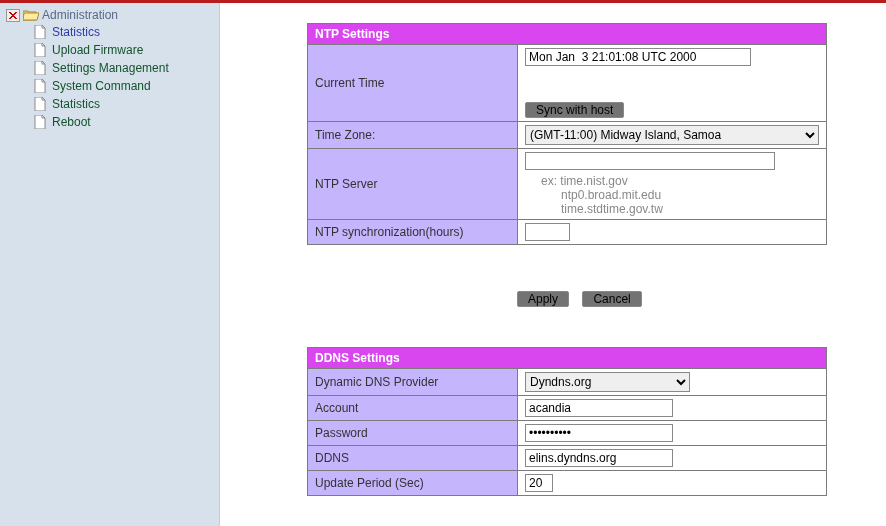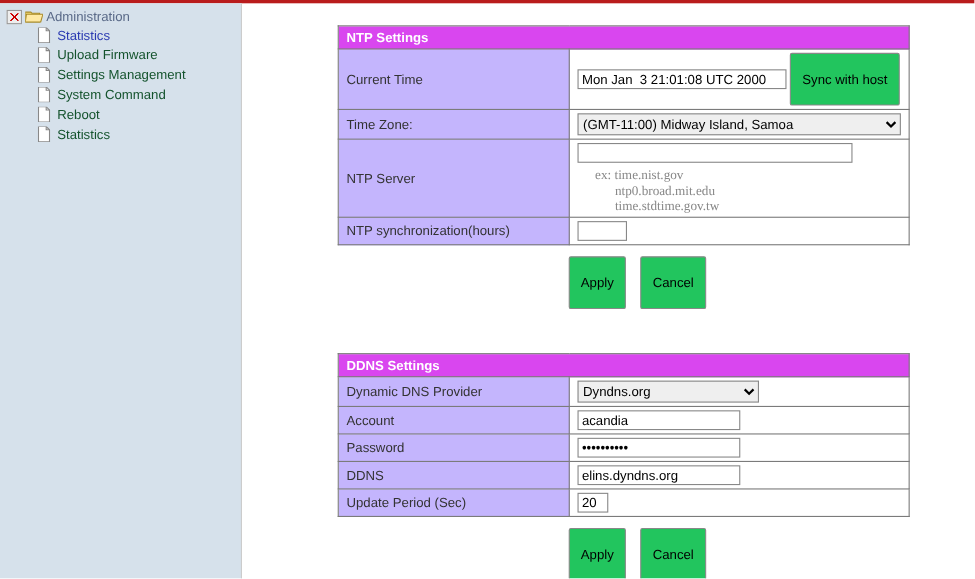--- a/index.html
+++ b/index.html
@@ -100,35 +100,35 @@
   }
   .panel td.val {
     border: 1px solid #7b7b7b;
     padding: 3px 7px;
     vertical-align: middle;
   }
   .ex-text {
     color: #888;
     margin: 4px 0 0 16px;
     line-height: 14px;
-    font-family: Liberation Serif, serif;
   }
   .btn-row {
     width: 520px;
     margin: 8px auto 40px auto;
     text-align: left;
     padding-left: 210px;
   }
   button.sys {
     font: 12px Arial, Helvetica, sans-serif;
-    padding: 16px 10px;
-    background: #22c55e;
+    padding: 0 10px;
+    background: #737373;
     border: 1px solid #888;
     border-radius: 2px;
     cursor: pointer;
+    margin-top: 36px;
   }
   input[type=text], input[type=password] {
     font: 12px Arial, Helvetica, sans-serif;
     padding: 1px 3px;
     border: 1px solid #888;
   }
   select {
     font: 12px Arial, Helvetica, sans-serif;
     border: 1px solid #888;
     height: 20px;
@@ -193,47 +193,47 @@
             </span>
             <a>System Command</a>
           </li>
           <li>
             <span class="file-icon">
               <svg width="13" height="14" viewBox="0 0 13 14">
                   <path d="M1 0h7l3 3v11H1z" fill="#fff" stroke="#888"></path>
                   <path d="M8 0v3h3" fill="none" stroke="#888"></path>
                 </svg>
             </span>
+            <a>Statistics</a>
+          </li>
+          <li>
+            <span class="file-icon">
+              <svg width="13" height="14" viewBox="0 0 13 14">
+                  <path d="M1 0h7l3 3v11H1z" fill="#fff" stroke="#888"></path>
+                  <path d="M8 0v3h3" fill="none" stroke="#888"></path>
+                </svg>
+            </span>
             <a>Reboot</a>
-          </li>
-          <li>
-            <span class="file-icon">
-              <svg width="13" height="14" viewBox="0 0 13 14">
-                  <path d="M1 0h7l3 3v11H1z" fill="#fff" stroke="#888"></path>
-                  <path d="M8 0v3h3" fill="none" stroke="#888"></path>
-                </svg>
-            </span>
-            <a>Statistics</a>
           </li>
         </ul>
       </li>
     </ul>
   </nav>
 
   <main class="main">
 
     <table class="panel" cellspacing="0">
       <tbody>
           <tr class="panel-header">
             <td colspan="2">NTP Settings</td>
           </tr>
       <tr>
         <td class="label">Current Time</td>
         <td class="val">
-          <input type="text" style="width: 190px;" value="Mon Jan  3 21:01:08 UTC 2000">
+          <input type="text" style="width: 226px;" value="Mon Jan  3 21:01:08 UTC 2000">
           <button class="sys">Sync with host</button>
         </td>
       </tr>
       <tr>
         <td class="label">Time Zone:</td>
         <td class="val">
           <select class="wide-select">
             <option>(GMT-11:00) Midway Island, Samoa</option>
           </select>
         </td>

